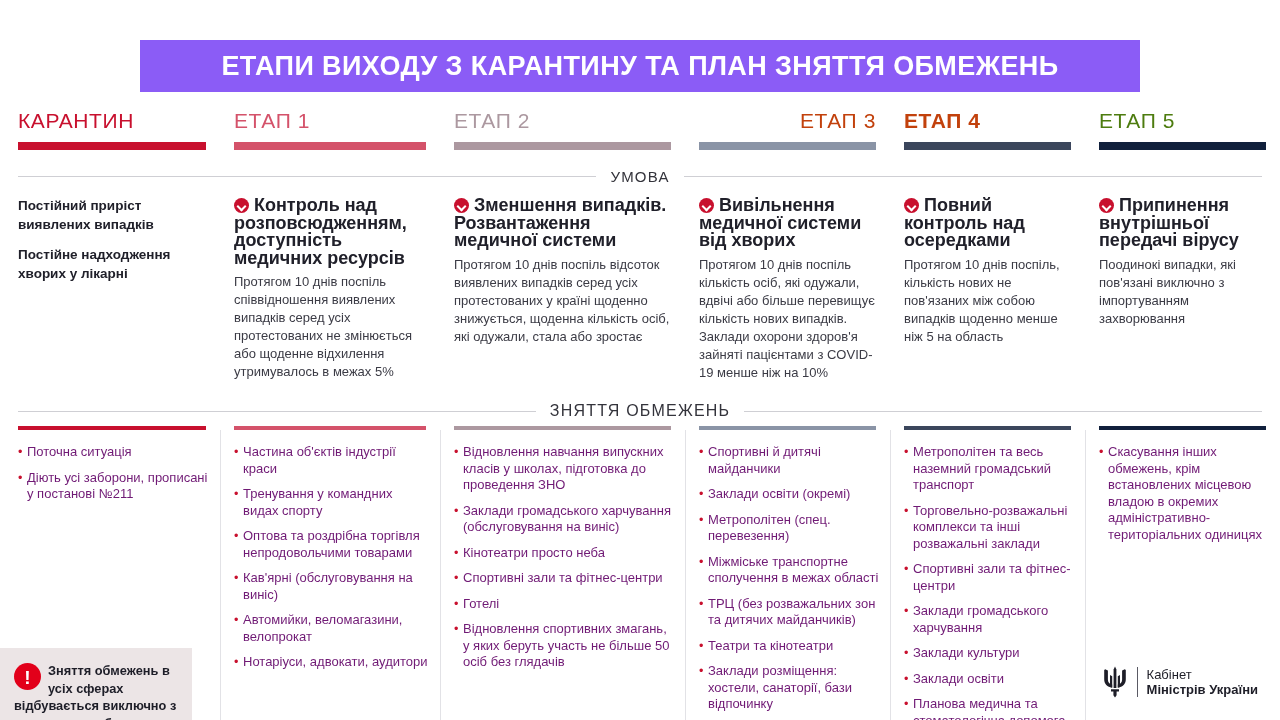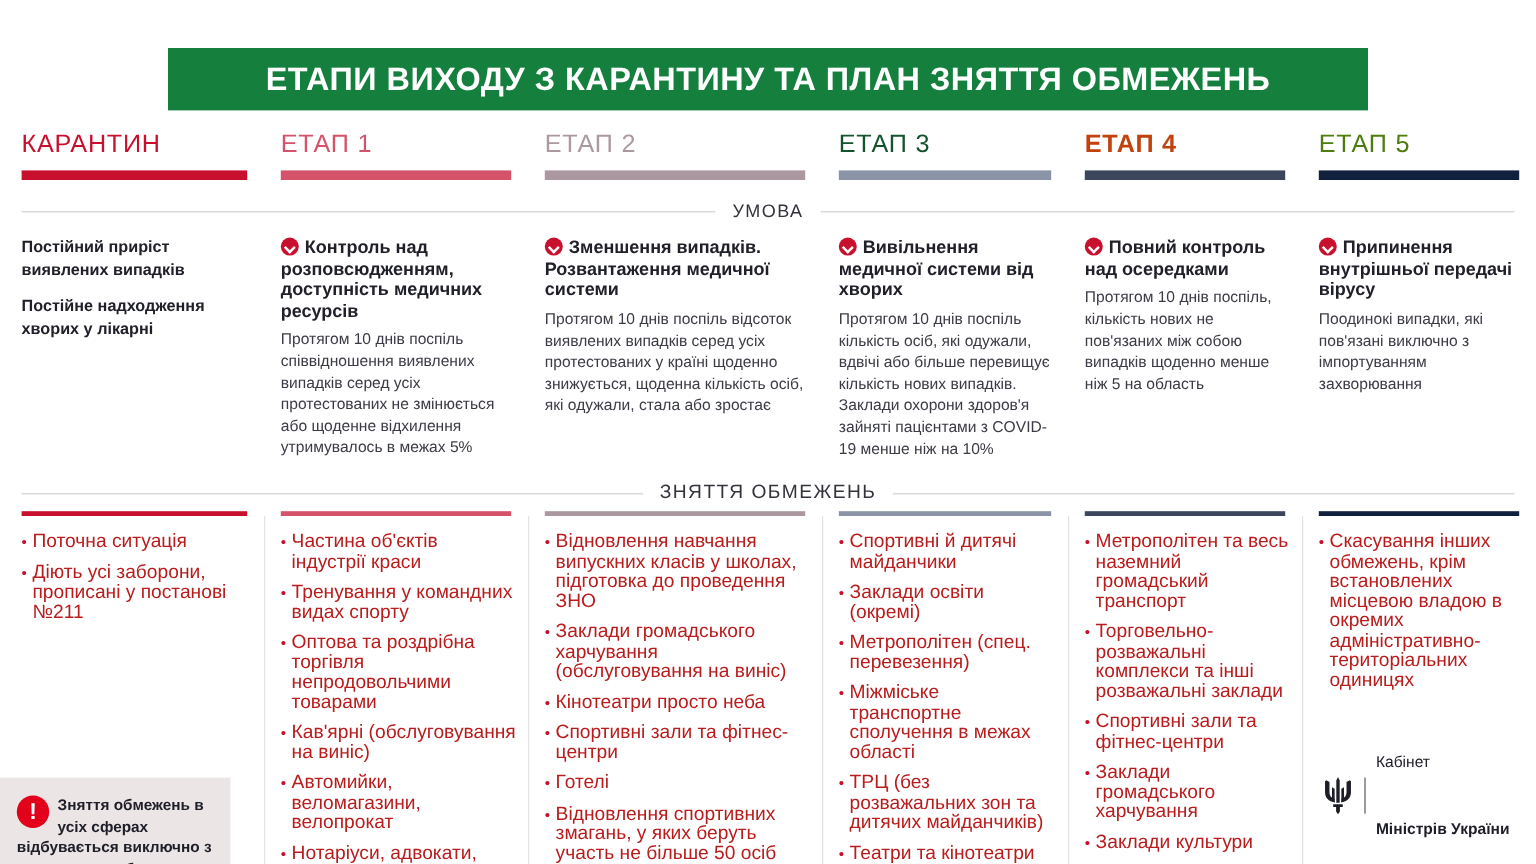--- a/index.html
+++ b/index.html
@@ -92,21 +92,21 @@
   .band-znyattya { top: 402px; }
   .band-znyattya .rule-left { margin-left: 18px; }
   .band-znyattya .rule-right { margin-right: 18px; }
   .band-znyattya .band-label { font-size: 16px; }
 
   
   .cond { position: absolute; top: 88px; left: 14px; right: 14px; }
   .col.c0 .cond { left: 18px; }
 
   .cond-head {
-    font-size: 15px;
+    font-size: 18px;
     font-weight: bold;
     line-height: 17.5px;
     color: #20202a;
     margin-bottom: 6px;
   }
   .chevron-badge {
     display: inline-block;
     width: 15px; height: 15px;
     border-radius: 50%;
     background: #c8102e;
@@ -145,23 +145,23 @@
   }
   .col.c0 .list-bar { left: 18px; }
 
   .blist {
     position: absolute;
     top: 336px; left: 14px; right: 10px;
     list-style: none;
   }
   .col.c0 .blist { left: 18px; }
   .blist li {
-    font-size: 16px;
+    font-size: 13px;
     line-height: 16.5px;
-    color: #b91c1c;
+    color: #701a75;
     margin-bottom: 9px;
     padding-left: 9px;
     position: relative;
   }
   .blist li::before {
     content: "•";
     position: absolute;
     left: 0; top: 0;
     color: #c8102e;
     font-size: 12.6px;
@@ -211,28 +211,28 @@
     justify-content: space-between;
   }
   .logo .trident { width: 26px; height: 32px; display: block; }
   .logo .divider-v { width: 1px; height: 30px; background: #5a5a64; }
   .logo .logo-text {
     font-size: 13px;
     line-height: 15.5px;
     color: #1e1e28;
   }
   .logo .logo-l1 { font-weight: normal; }
-  .logo .logo-l2 { font-weight: bold; margin-top: 40px; }
+  .logo .logo-l2 { font-weight: bold; }
 </style>
 </head>
 <body>
 
 <div class="page">
 
-  <div class="title-banner" style="background: #15803d;">
+  <div class="title-banner" style="background: #8b5cf6;">
     <div class="title-text">ЕТАПИ ВИХОДУ З КАРАНТИНУ ТА ПЛАН ЗНЯТТЯ ОБМЕЖЕНЬ</div>
   </div>
 
   <div class="band band-umova">
     <div class="rule rule-left"></div>
     <div class="band-label">УМОВА</div>
     <div class="rule rule-right"></div>
   </div>
 
   <div class="band band-znyattya">
@@ -296,21 +296,21 @@
           <li>Відновлення навчання випускних класів у школах, підготовка до проведення ЗНО</li>
           <li>Заклади громадського харчування (обслуговування на виніс)</li>
           <li>Кінотеатри просто неба</li>
           <li>Спортивні зали та фітнес-центри</li>
           <li>Готелі</li>
           <li>Відновлення спортивних змагань, у яких беруть участь не більше 50 осіб без глядачів</li>
         </ul>
     </div>
 
     <div class="col c3">
-      <div class="stage-name" style="color: #14532d;">ЕТАП 3</div>
+      <div class="stage-name" style="color: #c2410c; text-align: right;">ЕТАП 3</div>
       <div class="stage-bar" style="background: rgb(138, 148, 166);"></div>
       <div class="cond">
         <div class="cond-head">
           <span class="chevron-badge"></span><span>Вивільнення медичної системи від хворих</span>
         </div>
         <div class="cond-body">Протягом 10 днів поспіль кількість осіб, які одужали, вдвічі або більше перевищує кількість нових випадків. Заклади охорони здоров'я зайняті пацієнтами з COVID-19 менше ніж на 10%</div>
       </div>
       <div class="list-bar" style="background: rgb(138, 148, 166);"></div>
       <ul class="blist">
           <li>Спортивні й дитячі майданчики</li>

